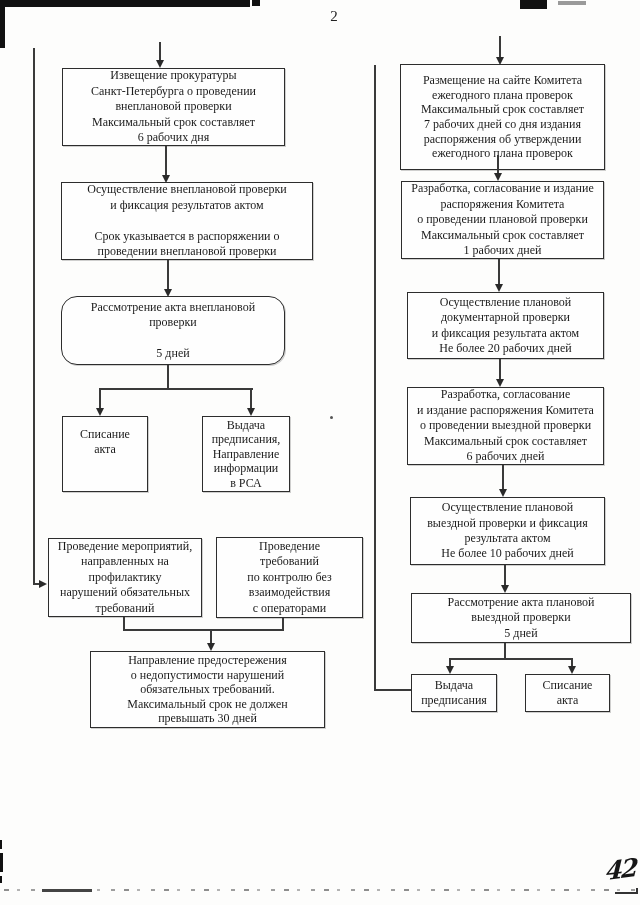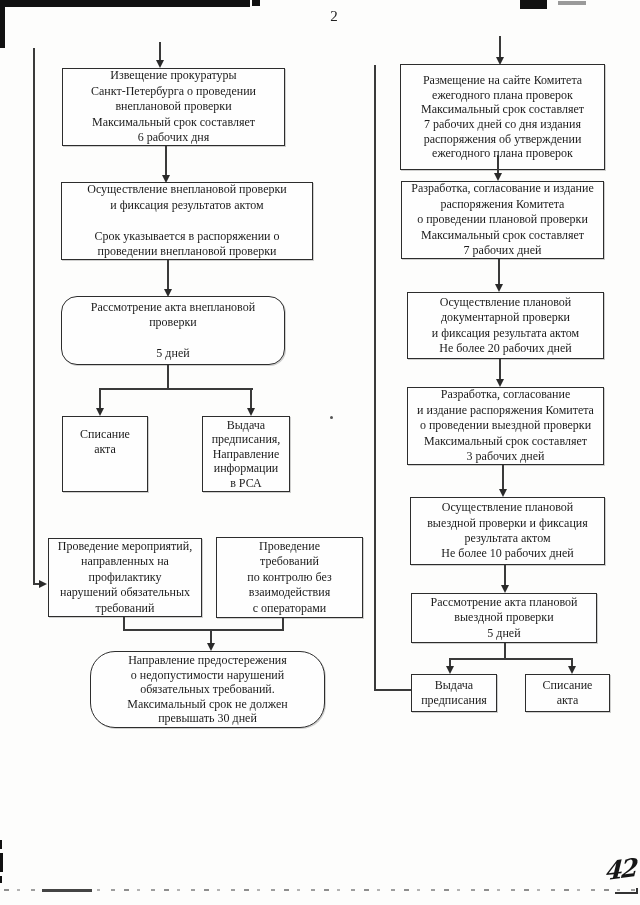--- a/index.html
+++ b/index.html
@@ -127,21 +127,21 @@
 взаимодействия
 с операторами</div>
     </div>
 
     <div class="vline" style="left:123px;top:617px;height:14px;"></div>
     <div class="vline" style="left:282px;top:618px;height:13px;"></div>
     <div class="hline" style="left:123px;top:629px;width:161px;"></div>
     <div class="vline" style="left:210px;top:629px;height:15px;"></div>
     <div class="arrow-down" style="left:207px;top:643px;"></div>
 
-    <div class="box lh-tight" style="left:90px;top:651px;width:235px;height:77px;border-radius:25px;">
+    <div class="box lh-tight" style="left:90px;top:651px;width:235px;height:77px;">
       <div class="box-text">Направление предостережения
 о недопустимости нарушений
 обязательных требований.
 Максимальный срок не должен
 превышать 30 дней</div>
     </div>
   </div>
 
   <div>
 
@@ -158,58 +158,58 @@
     </div>
 
     <div class="vline" style="left:497px;top:155px;height:19px;"></div>
     <div class="arrow-down" style="left:494px;top:173px;"></div>
 
     <div class="box" style="left:401px;top:181px;width:203px;height:78px;">
       <div class="box-text">Разработка, согласование и издание
 распоряжения Комитета
 о проведении плановой проверки
 Максимальный срок составляет
-7 рабочих дней</div>
+1 рабочих дней</div>
     </div>
 
     <div class="vline" style="left:498px;top:259px;height:26px;"></div>
     <div class="arrow-down" style="left:495px;top:284px;"></div>
 
     <div class="box" style="left:407px;top:292px;width:197px;height:67px;">
       <div class="box-text">Осуществление плановой
 документарной проверки
 и фиксация результата актом
 Не более 20 рабочих дней</div>
     </div>
 
     <div class="vline" style="left:499px;top:359px;height:21px;"></div>
     <div class="arrow-down" style="left:496px;top:379px;"></div>
 
     <div class="box" style="left:407px;top:387px;width:197px;height:78px;">
       <div class="box-text">Разработка, согласование
 и издание распоряжения Комитета
 о проведении выездной проверки
 Максимальный срок составляет
-3 рабочих дней</div>
+6 рабочих дней</div>
     </div>
 
     <div class="vline" style="left:502px;top:465px;height:25px;"></div>
     <div class="arrow-down" style="left:499px;top:489px;"></div>
 
     <div class="box" style="left:410px;top:497px;width:195px;height:68px;">
       <div class="box-text">Осуществление плановой
 выездной проверки и фиксация
 результата актом
 Не более 10 рабочих дней</div>
     </div>
 
     <div class="vline" style="left:504px;top:565px;height:21px;"></div>
     <div class="arrow-down" style="left:501px;top:585px;"></div>
 
-    <div class="box" style="left:411px;top:593px;width:186px;height:50px;">
+    <div class="box" style="left:411px;top:593px;width:220px;height:50px;">
       <div class="box-text">Рассмотрение акта плановой
 выездной проверки
 5 дней</div>
     </div>
 
     <div class="vline" style="left:504px;top:643px;height:17px;"></div>
     <div class="hline" style="left:449px;top:658px;width:124px;"></div>
     <div class="vline" style="left:449px;top:658px;height:9px;"></div>
     <div class="arrow-down" style="left:446px;top:666px;"></div>
     <div class="vline" style="left:571px;top:658px;height:9px;"></div>

